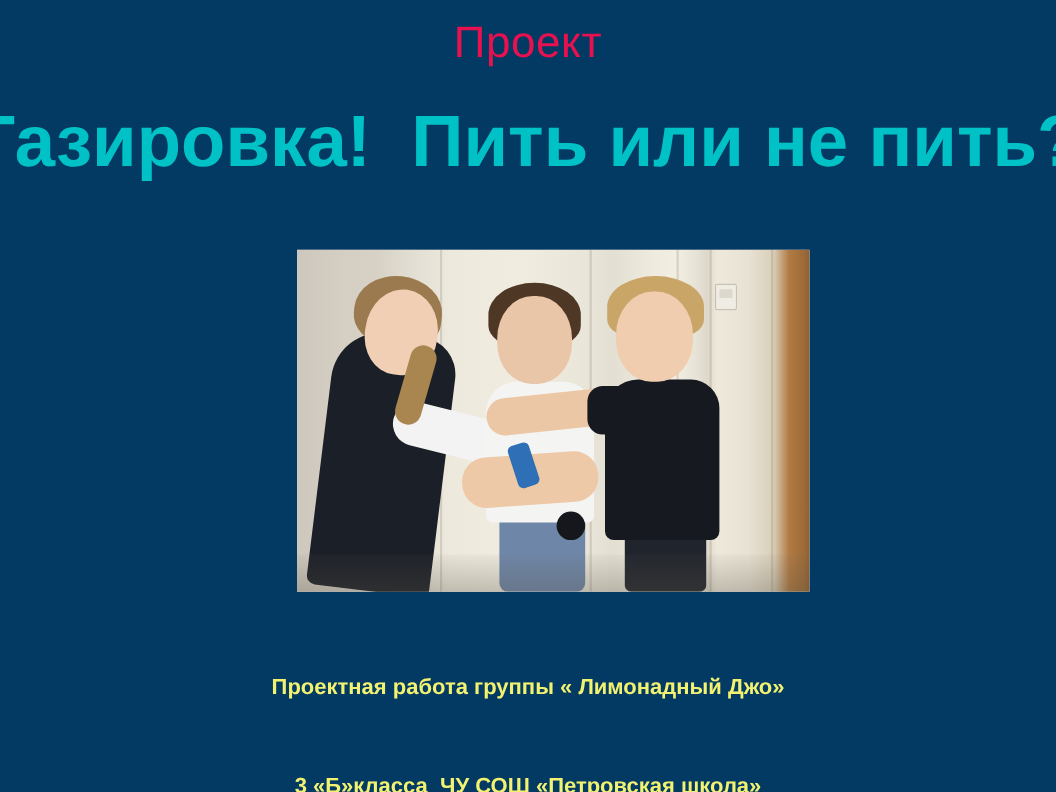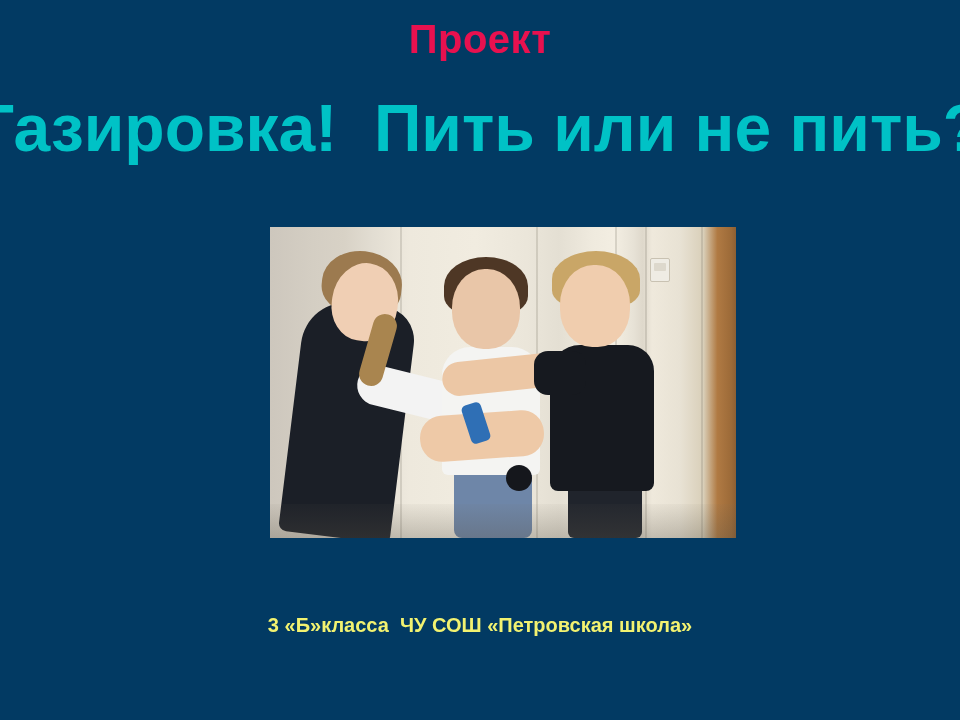--- a/index.html
+++ b/index.html
@@ -23,21 +23,21 @@
   
   .title-kicker {
     position: absolute;
     top: 16px;
     left: 0;
     width: 960px;
     text-align: center;
     color: #e8114f;
     font-size: 40px;
     line-height: 46px;
-    font-weight: 700;
+    font-weight: 400;
     letter-spacing: 0.5px;
     white-space: nowrap;
   }
   .title-main-wrap {
     position: absolute;
     top: 86px;
     left: 0;
     width: 960px;
     height: 92px;
     overflow: hidden;
@@ -337,19 +337,20 @@
 
       <div class="hands"></div>
       <div class="bottle"></div>
       <div class="watch"></div>
 
       <div class="floor"></div>
     </div>
   </div>
 
   <div class="credits">
+    <span class="line">Проектная работа группы « Лимонадный Джо»</span>
     <span class="line">3 «Б»класса  ЧУ СОШ «Петровская школа»</span>
     
     
     
   </div>
 
 </div>
 
 </body></html>

